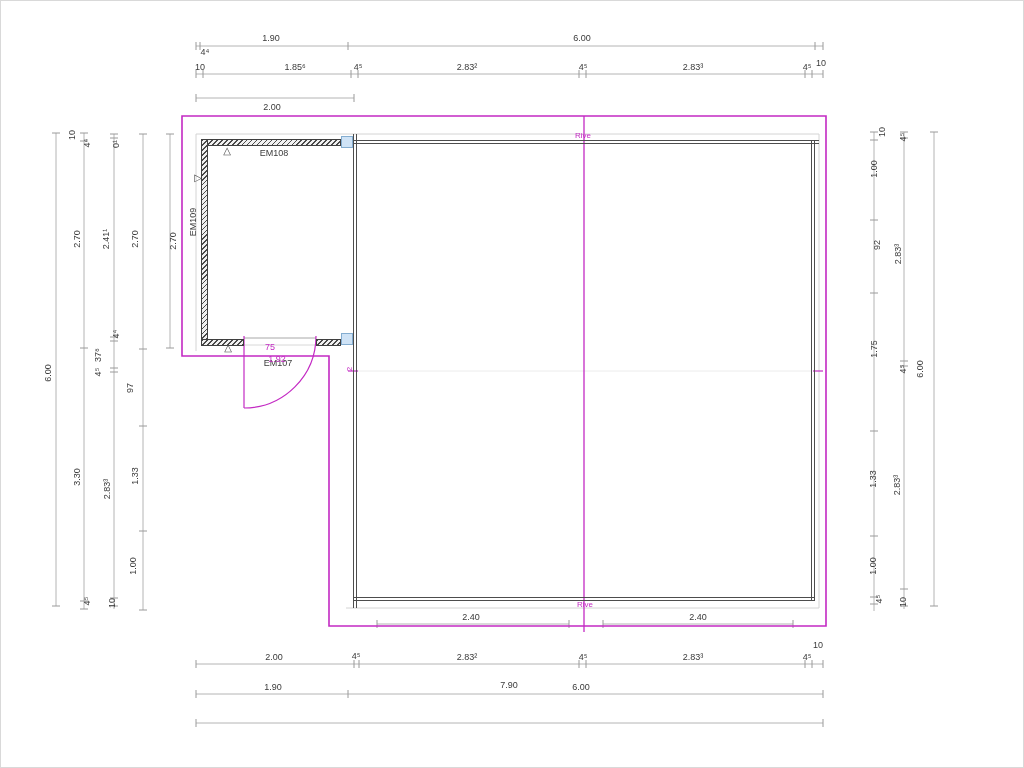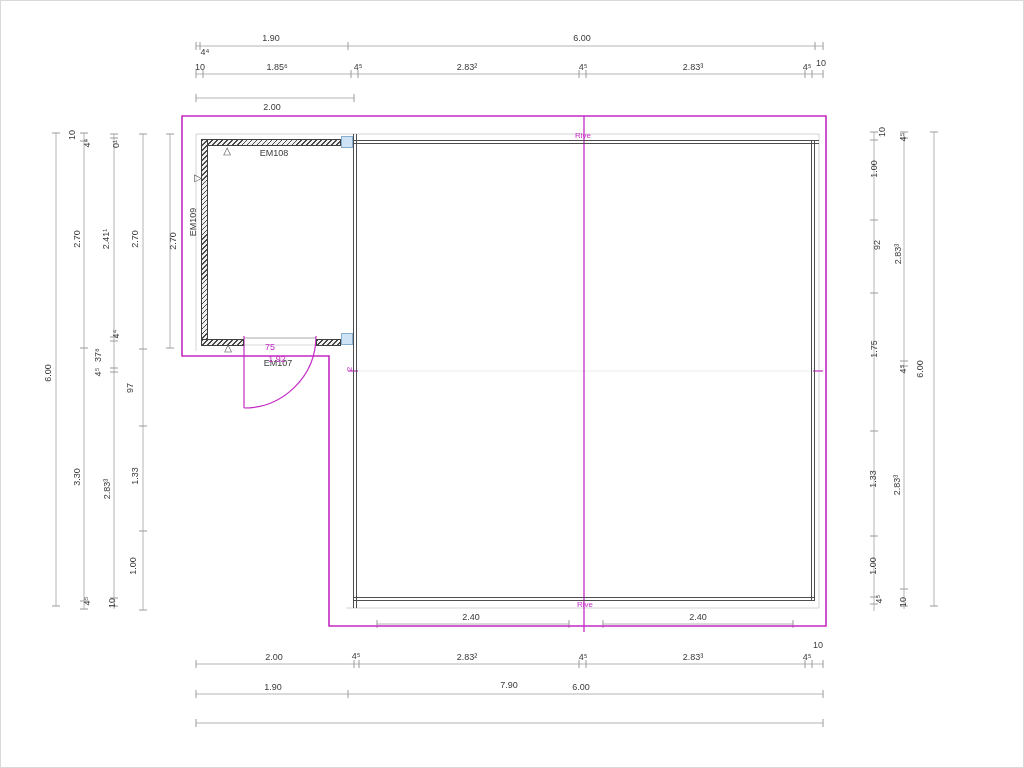--- a/index.html
+++ b/index.html
@@ -136,21 +136,21 @@
     <div class="wallh" style="left: 352px; top: 596px; width: 462px; height: 4px;"></div>
     <div class="wallv" style="left: 352px; top: 133px; width: 4px; height: 474px;"></div>
     <div class="wallv" style="left: 810px; top: 139px; width: 4px; height: 461px;"></div>
     <div class="bluesq" style="left: 340px; top: 135px; width: 12px; height: 12px;"></div>
     <div class="bluesq" style="left: 340px; top: 332px; width: 12px; height: 12px;"></div>
     <div class="txt" style="left: 270px; top: 37px;">1.90</div>
     <div class="txt" style="left: 581px; top: 37px;">6.00</div>
     <div class="txt" style="left: 204px; top: 51px;">4⁴</div>
     <div class="txt" style="left: 820px; top: 62px;">10</div>
     <div class="txt" style="left: 199px; top: 66px;">10</div>
-    <div class="txt" style="left: 276px; top: 66px;">1.85⁶</div>
+    <div class="txt" style="left: 294px; top: 66px;">1.85⁶</div>
     <div class="txt" style="left: 357px; top: 66px;">4⁵</div>
     <div class="txt" style="left: 466px; top: 66px;">2.83²</div>
     <div class="txt" style="left: 582px; top: 66px;">4⁵</div>
     <div class="txt" style="left: 692px; top: 66px;">2.83³</div>
     <div class="txt" style="left: 806px; top: 66px;">4⁵</div>
     <div class="txt" style="left: 271px; top: 106px;">2.00</div>
     <div class="txt" style="left: 470px; top: 616px;">2.40</div>
     <div class="txt" style="left: 697px; top: 616px;">2.40</div>
     <div class="txt" style="left: 584px; top: 604px; color: rgb(195, 42, 195); font-size: 8px;">Rive</div>
     <div class="txt" style="left: 273px; top: 656px;">2.00</div>

